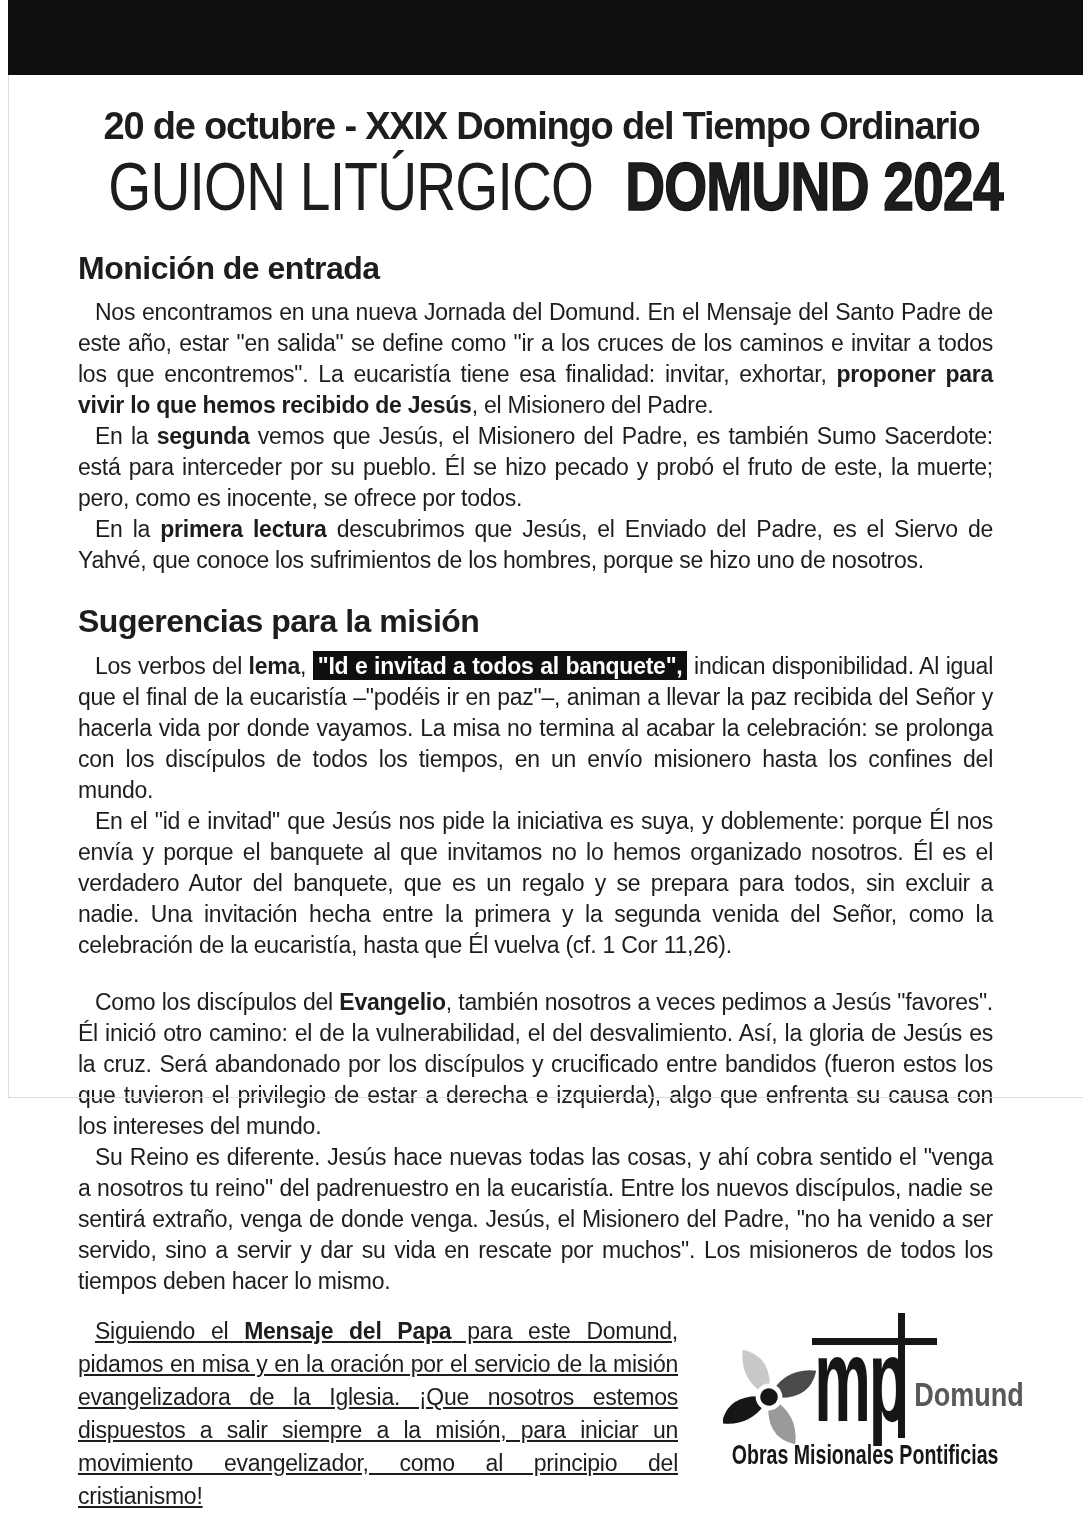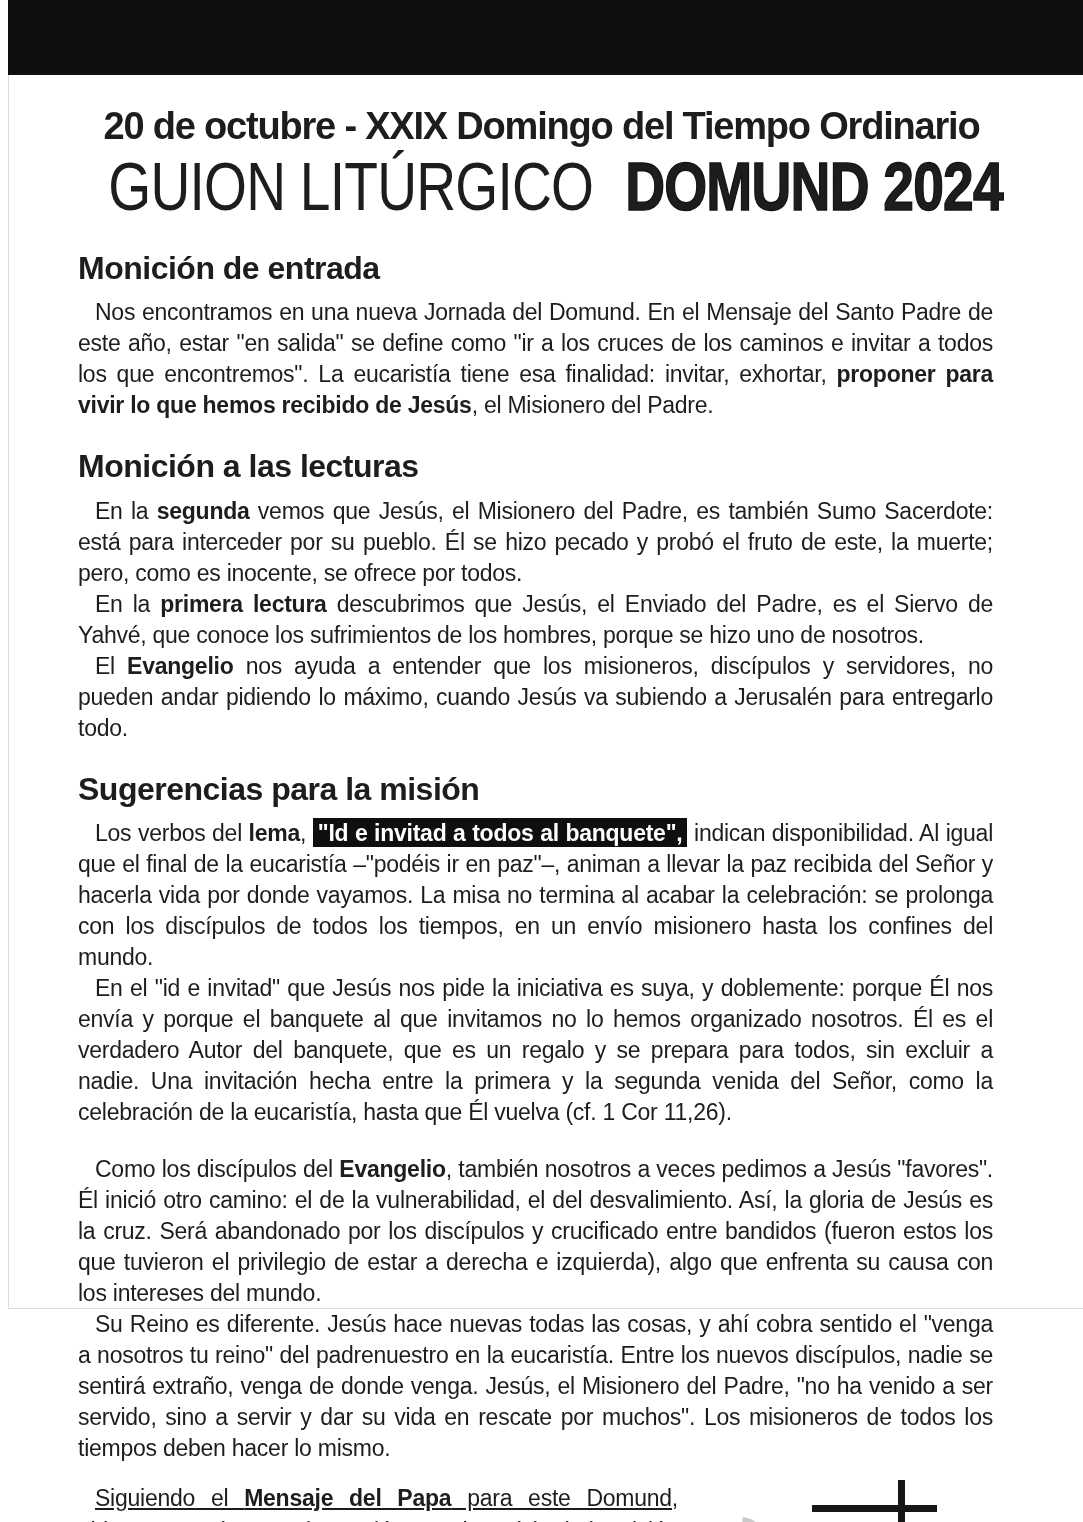--- a/index.html
+++ b/index.html
@@ -2,21 +2,21 @@
 <html lang="es"><head>
 <meta charset="utf-8">
 <style>
   html,body{margin:0;padding:0;background:#ffffff;}
   body{
     width:1083px;height:1522px;overflow:hidden;
     font-family:"Liberation Sans", sans-serif;
     color:#1d1d1d;
     -webkit-font-smoothing:antialiased;
   }
-  .page{position:relative;width:1083px;height:1309px;background:#fff;}
+  .page{position:relative;width:1083px;height:1098px;background:#fff;}
   .page::before{content:"";position:absolute;left:8px;top:75px;bottom:0;width:1px;background:#dcdcdc;}
   .page::after{content:"";position:absolute;left:8px;right:0;bottom:0;height:1px;background:#dcdcdc;}
 
   .topbar{height:75px;margin-left:8px;background:#0f0f0f;}
 
   .date-line{
     margin-top:30px;text-align:center;white-space:nowrap;
     font-size:38px;font-weight:bold;letter-spacing:-1.2px;line-height:1.15;
   }
   .main-title{
@@ -59,24 +59,22 @@
     <div class="date-line">20 de octubre - XXIX Domingo del Tiempo Ordinario</div>
     <h1 class="main-title"><span class="t-left">GUION LITÚRGICO</span><span class="t-right">DOMUND 2024</span></h1>
   </header>
 
   <main class="content" id="sections">
       <section>
         <h2 class="section-heading">Monición de entrada</h2>
         <p class="body-par"><span>Nos encontramos en una nueva Jornada del Domund. En el Mensaje del Santo Padre de este año, estar "en salida" se define como "ir a los cruces de los caminos e invitar a todos los que encontremos". La eucaristía tiene esa finalidad: invitar, exhortar, </span><span class="b">proponer para vivir lo que hemos recibido de Jesús</span><span>, el Misionero del Padre.</span></p>
       </section>
       <section>
-        <h2 class="section-heading">Monición a las lecturas</h2>
         <p class="body-par"><span>En la </span><span class="b">segunda</span><span> vemos que Jesús, el Misionero del Padre, es también Sumo Sacerdote: está para interceder por su pueblo. Él se hizo pecado y probó el fruto de este, la muerte; pero, como es inocente, se ofrece por todos.</span></p>
         <p class="body-par"><span>En la </span><span class="b">primera lectura</span><span> descubrimos que Jesús, el Enviado del Padre, es el Siervo de Yahvé, que conoce los sufrimientos de los hombres, porque se hizo uno de nosotros.</span></p>
-        <p class="body-par"><span>El </span><span class="b">Evangelio</span><span> nos ayuda a entender que los misioneros, discípulos y servidores, no pueden andar pidiendo lo máximo, cuando Jesús va subiendo a Jerusalén para entregarlo todo.</span></p>
       </section>
       <section>
         <h2 class="section-heading">Sugerencias para la misión</h2>
         <p class="body-par"><span>Los verbos del </span><span class="b">lema</span><span>, </span><span class="b hl">"Id e invitad a todos al banquete",</span><span> indican disponibilidad. Al igual que el final de la eucaristía –"podéis ir en paz"–, animan a llevar la paz recibida del Señor y hacerla vida por donde vayamos. La misa no termina al acabar la celebración: se prolonga con los discípulos de todos los tiempos, en un envío misionero hasta los confines del mundo.</span></p>
         <p class="body-par"><span>En el "id e invitad" que Jesús nos pide la iniciativa es suya, y doblemente: porque Él nos envía y porque el banquete al que invitamos no lo hemos organizado nosotros. Él es el verdadero Autor del banquete, que es un regalo y se prepara para todos, sin excluir a nadie. Una invitación hecha entre la primera y la segunda venida del Señor, como la celebración de la eucaristía, hasta que Él vuelva (cf. 1 Cor 11,26).</span></p>
         <p class="body-par space-before"><span>Como los discípulos del </span><span class="b">Evangelio</span><span>, también nosotros a veces pedimos a Jesús "favores". Él inició otro camino: el de la vulnerabilidad, el del desvalimiento. Así, la gloria de Jesús es la cruz. Será abandonado por los discípulos y crucificado entre bandidos (fueron estos los que tuvieron el privilegio de estar a derecha e izquierda), algo que enfrenta su causa con los intereses del mundo.</span></p>
         <p class="body-par"><span>Su Reino es diferente. Jesús hace nuevas todas las cosas, y ahí cobra sentido el "venga a nosotros tu reino" del padrenuestro en la eucaristía. Entre los nuevos discípulos, nadie se sentirá extraño, venga de donde venga. Jesús, el Misionero del Padre, "no ha venido a ser servido, sino a servir y dar su vida en rescate por muchos". Los misioneros de todos los tiempos deben hacer lo mismo.</span></p>
       </section>
     </main>
 

